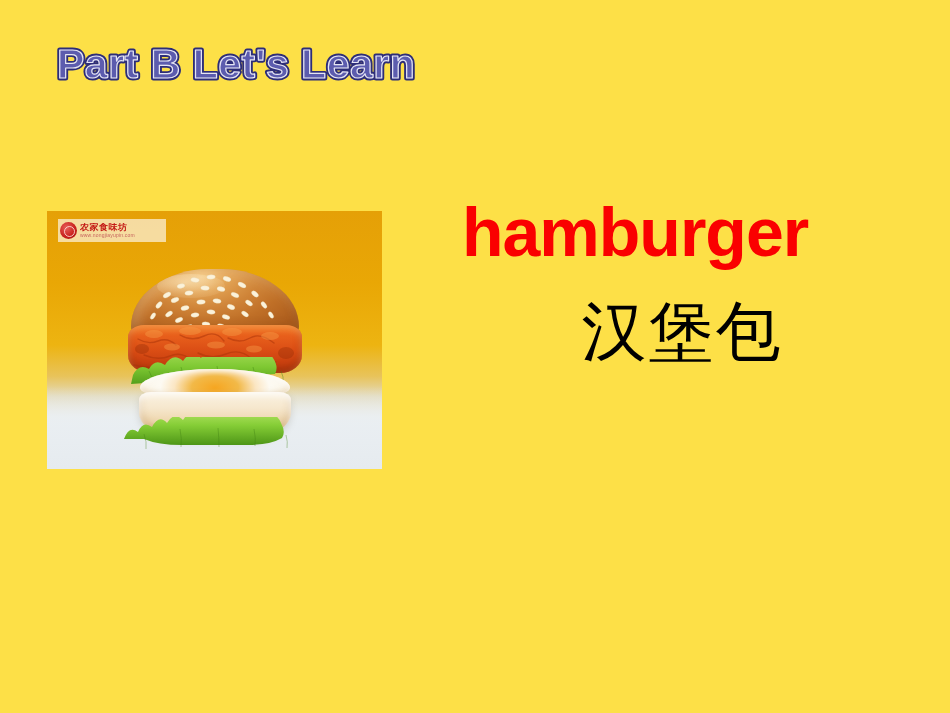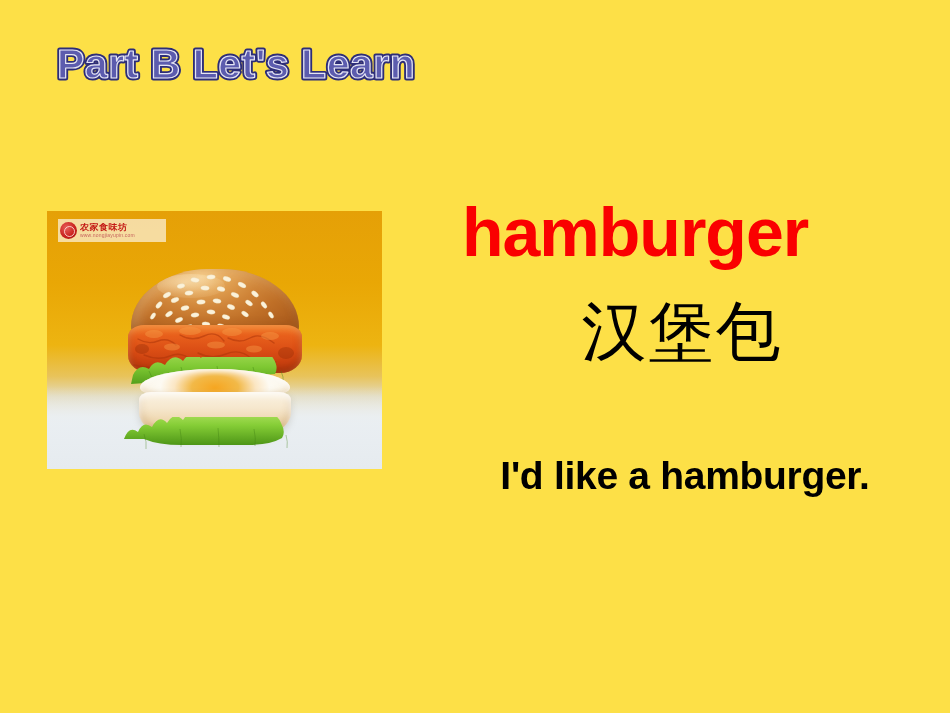--- a/index.html
+++ b/index.html
@@ -405,15 +405,14 @@
             <path d="M132 12 q2 9 1 17"></path>
             <path d="M164 18 q2 7 1 13"></path>
           </g>
         </svg>
       </div>
     </div>
   </div>
 
   <div id="word-en">hamburger</div>
   <div id="word-cn">汉堡包</div>
-  <div id="sentence">I'd like a hamburger.</div>
 
 </div>
 
 </body></html>

